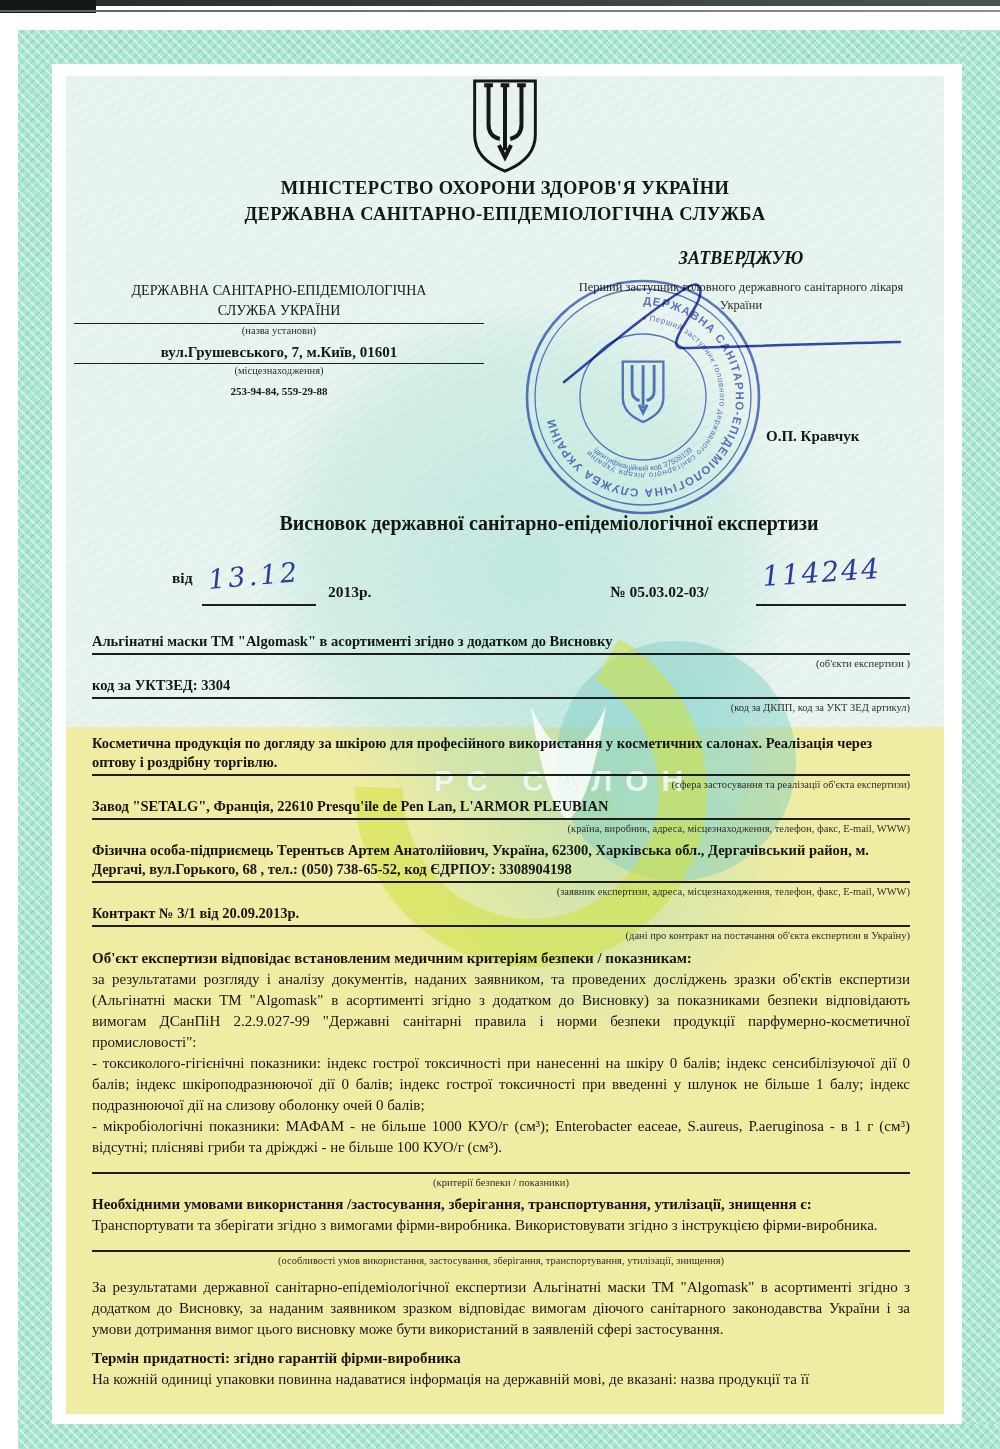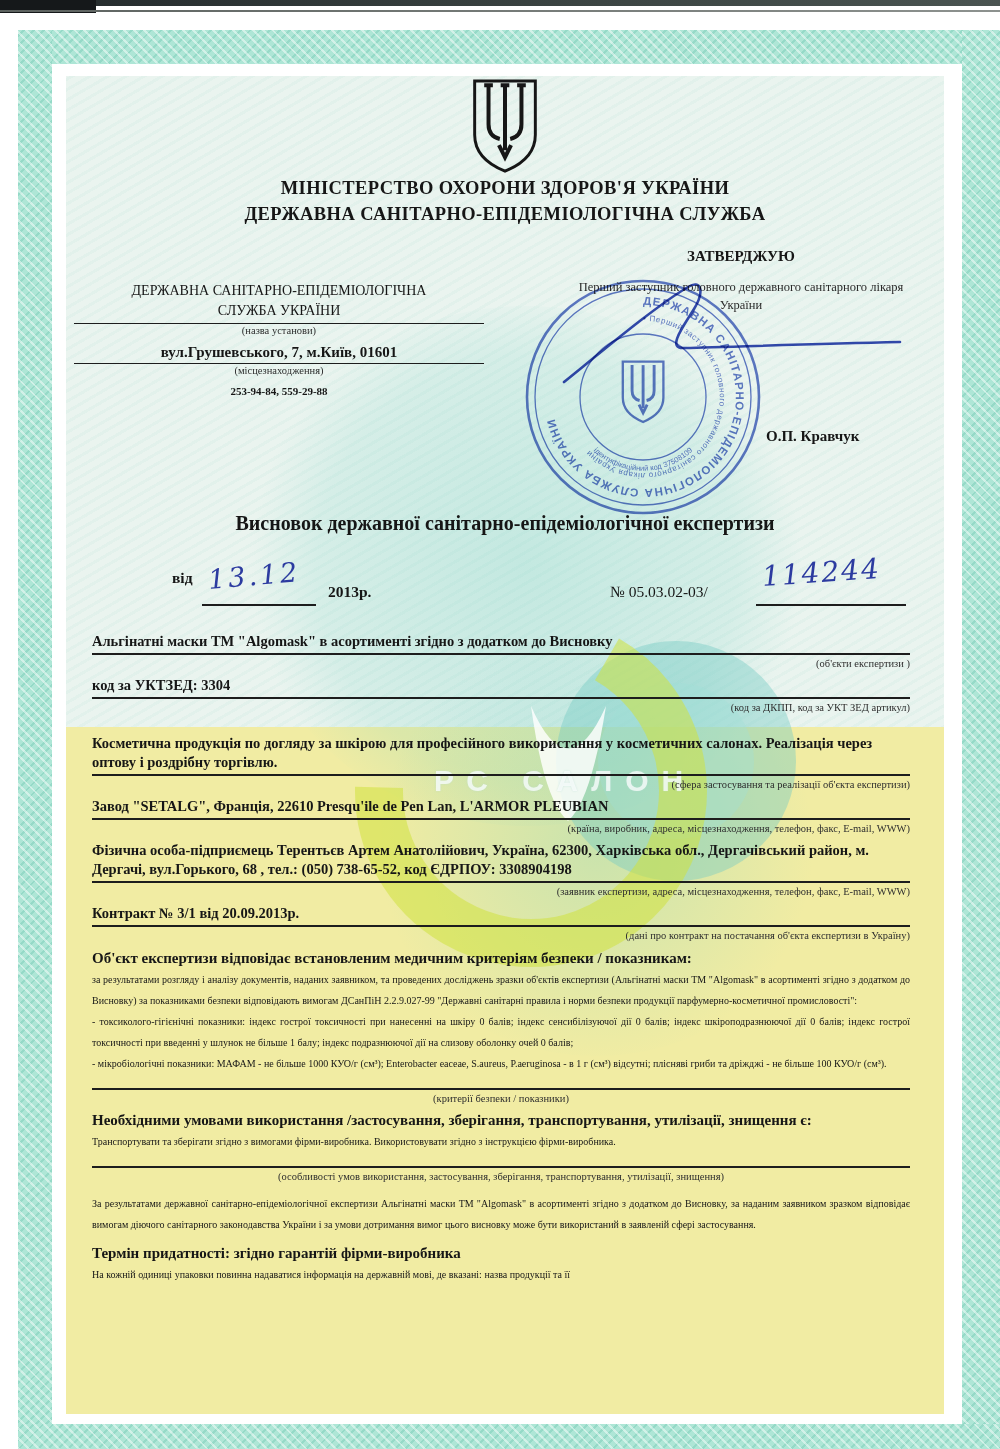--- a/index.html
+++ b/index.html
@@ -41,46 +41,46 @@
   #wmLetters{
     position:absolute;left:368px;top:688px;font-family:Liberation Sans, sans-serif;
     font-size:30px;font-weight:bold;letter-spacing:13px;color:rgba(255,255,255,.72);
     text-shadow:0 0 2px rgba(180,220,210,.6);
   }
   
   #emblem{position:absolute;left:397px;top:-2px;}
   .h1{position:absolute;left:0;width:878px;text-align:center;font-weight:bold;font-size:18.5px;letter-spacing:.4px;}
   #h1a{top:102px;}
   #h1b{top:128px;}
-  #approveTitle{position:absolute;left:520px;top:172px;width:310px;text-align:center;font-weight:bold;font-size:15px;}
+  #approveTitle{position:absolute;left:520px;top:172px;width:310px;text-align:center;font-weight:bold;font-size:18px;font-style:italic;}
   #approvePos{position:absolute;left:512px;top:202px;width:326px;text-align:center;font-size:12.5px;line-height:18px;color:#2a2a2a;}
   #orgBlock{position:absolute;left:8px;top:205px;width:410px;text-align:center;}
   .orgName{font-weight:normal;font-size:14px;line-height:20px;}
   .rule{border-top:1.6px solid #1d1d1d;margin-top:2px;}
   .cap{font-size:10.5px;line-height:13px;color:#2e2e2e;}
   .orgAddr{font-weight:bold;font-size:15px;margin-top:7px;}
   .orgPhones{font-weight:bold;font-size:11px;margin-top:8px;}
   
   #stamp{position:absolute;left:452px;top:196px;opacity:.82;mix-blend-mode:multiply;}
   #signature{position:absolute;left:470px;top:186px;opacity:.95;mix-blend-mode:multiply;}
   #signerName{position:absolute;left:700px;top:352px;font-weight:bold;font-size:15px;}
   
-  #docTitle{position:absolute;left:0;top:436px;width:878px;text-align:center;font-weight:bold;font-size:20px;}
+  #docTitle{position:absolute;left:0;top:436px;width:878px;text-align:center;font-weight:bold;font-size:20px;padding-left:44px;}
   #fromLabel{position:absolute;left:106px;top:493px;font-weight:bold;font-size:15.5px;}
   #dateHand{position:absolute;left:142px;top:484px;font-size:27px;font-style:italic;color:#2c3ba0;transform:rotate(-5deg);letter-spacing:3px;font-family:"DejaVu Serif",serif;}
   #dateLine{position:absolute;left:136px;top:528px;width:114px;border-top:2px solid #1d1d1d;}
   #yearLabel{position:absolute;left:262px;top:507px;font-weight:bold;font-size:15.5px;}
-  #numLabel{position:absolute;left:544px;top:507px;font-weight:normal;font-size:15.5px;}
+  #numLabel{position:absolute;left:544px;top:507px;font-weight:bold;font-size:15.5px;}
   #numHand{position:absolute;left:696px;top:480px;font-size:28px;font-style:italic;color:#2c3ba0;transform:rotate(-4deg);letter-spacing:2px;font-family:"DejaVu Serif",serif;}
   #numLine{position:absolute;left:690px;top:528px;width:150px;border-top:2px solid #1d1d1d;}
   
   #fields{position:absolute;left:26px;right:34px;top:556px;}
   .fld .val{font-weight:bold;font-size:14.5px;line-height:19px;border-bottom:2px solid #1d1d1d;padding-bottom:2px;}
   .fld .cap{text-align:right;margin:2px 0 6px;}
-  .para{font-size:10px;line-height:21px;text-align:justify;}
+  .para{font-size:15px;line-height:21px;text-align:justify;}
   .bhead{font-weight:bold;font-size:15px;line-height:21px;}
   .ublock{border-bottom:2px solid #1d1d1d;padding-bottom:14px;}
   .capline{text-align:center;margin:2px 0 5px;}
   #safetyHead{margin-top:6px;}
   #conclusion{margin-top:10px;}
   #shelfLife{margin-top:8px;}
 </style>
 </head>
 <body>
 

